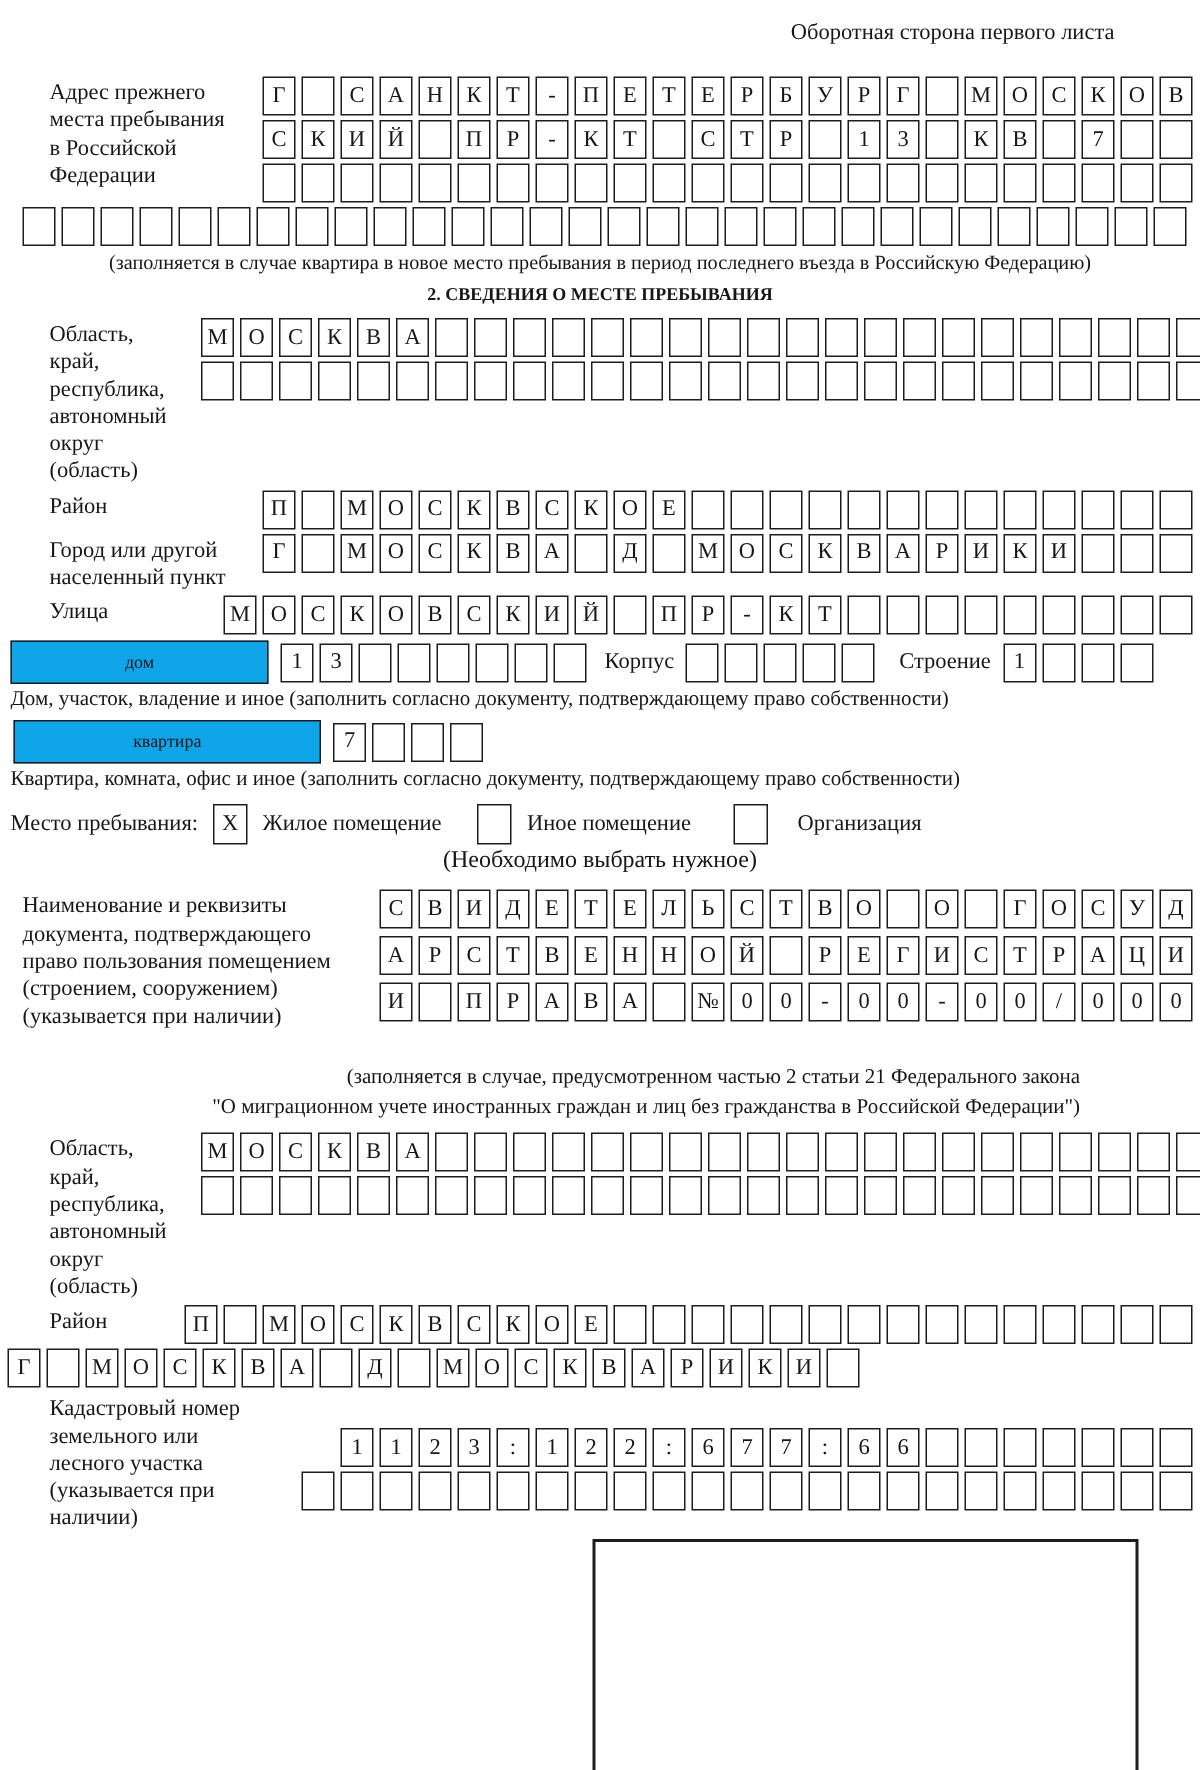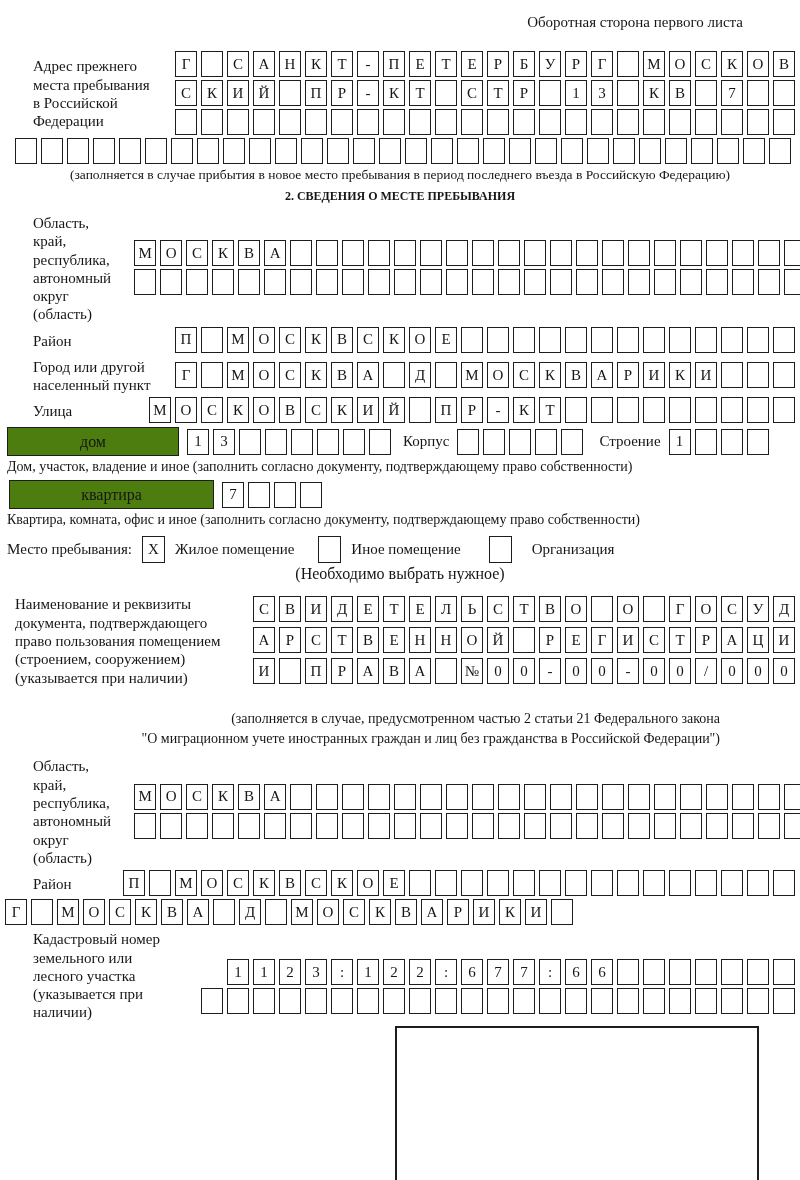--- a/index.html
+++ b/index.html
@@ -3,37 +3,37 @@
 <meta charset="utf-8">
 <style>
   html,body{margin:0;padding:0;background:#ffffff;}
   .page{
     position:relative;width:800px;height:1180px;box-sizing:border-box;
     padding:14px 5px 20px 5px;background:#ffffff;color:#161616;
     font-family:"Liberation Serif","DejaVu Serif",serif;overflow:hidden;
   }
   .hdr{ text-align:right;padding-right:52px;font-size:15px;margin-bottom:20px; }
 
-  .field{display:flex;align-items:center;margin-bottom:3px;gap:17px;}
+  .field{display:flex;align-items:flex-start;margin-bottom:3px;gap:17px;}
   .flabel{flex:1 1 auto;padding:2px 6px 0 28px;font-size:15px;line-height:1.22;}
   .fgrids{flex:0 0 auto;display:flex;flex-direction:column;gap:3px;}
 
   .grid-row{display:flex;gap:4px;margin-left:auto;}
   .cell{
     flex:0 0 auto;box-sizing:border-box;width:22px;height:26px;
     border:1.5px solid #1d1d1d;display:flex;align-items:center;justify-content:center;
     font-size:15px;line-height:1;background:#fff;
   }
   .note{ text-align:center;font-size:13.5px;margin:3px 0 6px 0; }
   .h-bold{ text-align:center;font-weight:bold;font-size:12px;margin:6px 0 8px 0; }
 
   .domrow{display:flex;align-items:center;margin:4px 0 2px 0;}
   .widebox{
     box-sizing:border-box;border:1.6px solid #1d1d1d;height:29px;
-    display:flex;align-items:center;justify-content:center;font-size:16px;background:#4d7c0f;
+    display:flex;align-items:center;justify-content:center;font-size:12px;background:#0ea5e9;
   }
   .box-dom{width:172px;margin-left:2px;}
   .box-kv{width:205px;margin-left:4px;}
   .inl-label{font-size:15px;padding:0 6px;}
   .caption{font-size:14px;margin:3px 0 5px 2px;}
 
   .mestorow{display:flex;align-items:center;gap:10px;margin:8px 0 2px 2px;font-size:15px;}
   .chk{
     box-sizing:border-box;width:23px;height:27px;border:1.6px solid #1d1d1d;
     display:flex;align-items:center;justify-content:center;font-size:15px;background:#fff;
@@ -167,21 +167,21 @@
       <span class="cell"></span>
       <span class="cell"></span>
       <span class="cell"></span>
       <span class="cell"></span>
       <span class="cell"></span>
       <span class="cell"></span>
       <span class="cell"></span>
       <span class="cell"></span>
       <span class="cell"></span>
     </div>
-  <div class="note">(заполняется в случае прибытия в новое место пребывания в период последнего въезда в Российскую Федерацию)</div>
+  <div class="note">(заполняется в случае квартира в новое место пребывания в период последнего въезда в Российскую Федерацию)</div>
 
   <div class="h-bold">2. СВЕДЕНИЯ О МЕСТЕ ПРЕБЫВАНИЯ</div>
 
   <div class="field">
     <div class="flabel">Область, край, республика, автономный округ (область)</div>
     <div class="fgrids">
       <div class="grid-row">
           <span class="cell">М</span>
           <span class="cell">О</span>
           <span class="cell">С</span>

